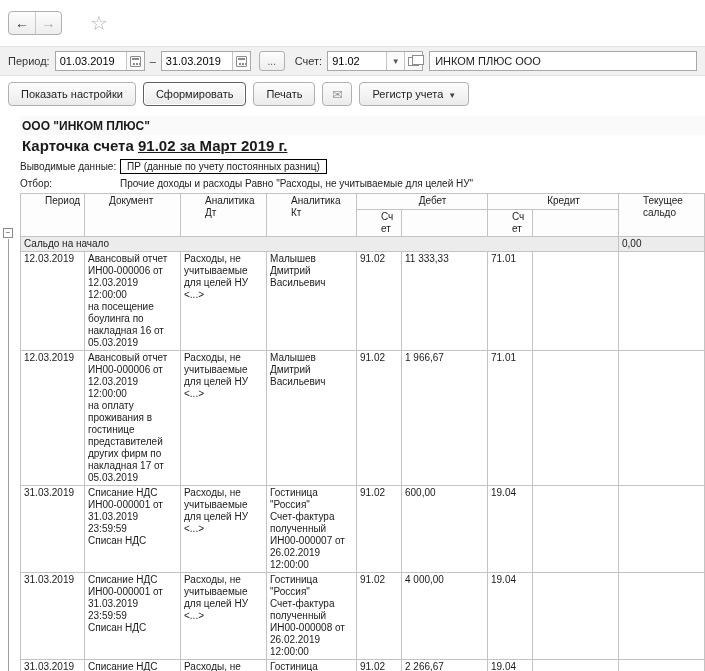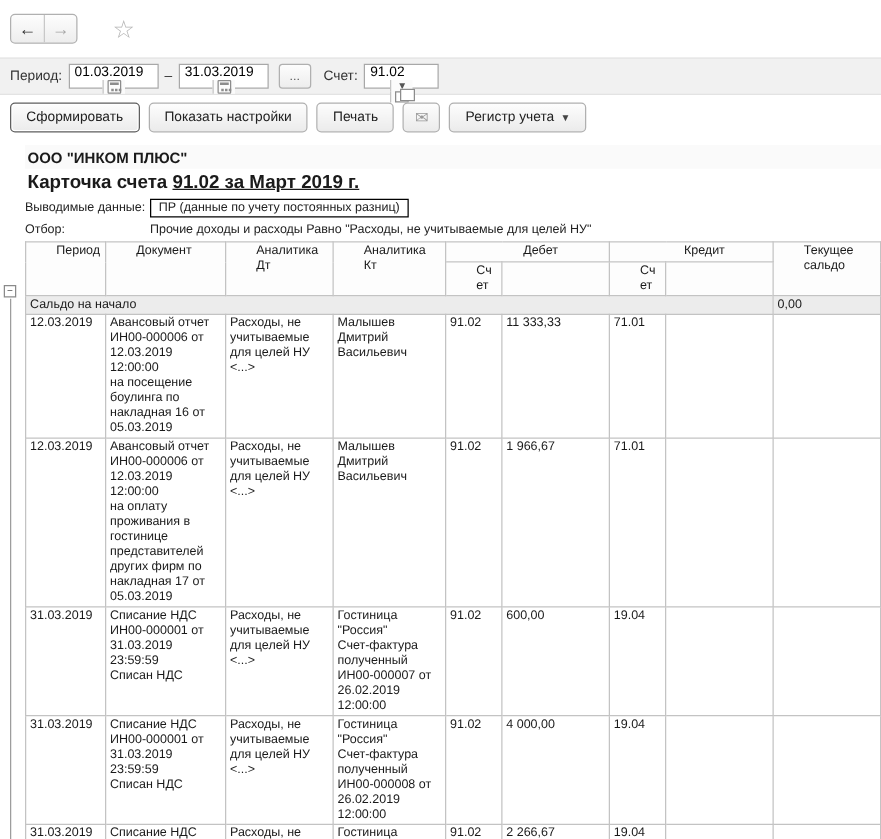--- a/index.html
+++ b/index.html
@@ -14,21 +14,21 @@
   .nav-btn { width:26px; height:22px; border:none; background:transparent; font-size:14px; line-height:20px;
              cursor:pointer; color:#333; }
   .nav-btn + .nav-btn { border-left:1px solid #c8c8c8; color:#a8a8a8; }
   .star { font-size:20px; color:#b5b5b5; margin:0 14px 0 28px; cursor:pointer; }
   .page-title { font-size:15px; font-weight:normal; color:#222; white-space:nowrap; }
 
   
   .filterbar { display:flex; align-items:center; height:30px; padding:0 8px; background:#f1f1f1;
                border-top:1px solid #e3e3e3; border-bottom:1px solid #e3e3e3; }
   .flabel { font-size:11px; color:#333; margin-right:5px; white-space:nowrap; }
-  .field { display:inline-flex; align-items:center; height:20px; border:1px solid #a8a8a8; background:#fff;flex-direction:column; }
+  .field { display:inline-flex; align-items:center; height:20px; border:1px solid #a8a8a8; background:#fff; }
   .field input { border:none; outline:none; font:11px "Liberation Sans","DejaVu Sans",sans-serif;
                  padding:0 4px; height:18px; background:transparent; }
   .date-input { width:70px; }
   .seg { display:flex; align-items:center; justify-content:center; width:18px; height:18px;
          border-left:1px solid #c4c4c4; background:#fbfbfb; cursor:pointer; }
   .cal { width:11px; height:11px; border:1px solid #8c8c8c; border-radius:1px; position:relative; }
   .cal::before { content:""; position:absolute; top:1px; left:1px; right:1px; height:2px; background:#8c8c8c; }
   .cal::after  { content:""; position:absolute; top:6px; left:2px; width:2px; height:2px; background:#8c8c8c;
                  box-shadow:3px 0 #8c8c8c,6px 0 #8c8c8c,0 3px 0 -1px #8c8c8c; }
   .dash { font-size:11px; margin:0 5px; color:#333; }
@@ -109,25 +109,26 @@
     </span>
     <button class="dots-btn">...</button>
     <span class="flabel">Счет:</span>
     <span class="field">
       <input class="acct-input" value="91.02" style="">
       <span class="seg dd-seg">▼</span>
       <span class="seg">
           <span class="pick"></span>
         </span>
     </span>
+    <span class="field org-field">ИНКОМ ПЛЮС ООО</span>
   </div>
 
   <div class="toolbar">
+    <button class="tbtn">Показать настройки</button>
     <button class="tbtn primary">Сформировать</button>
-    <button class="tbtn">Показать настройки</button>
     <button class="tbtn">Печать</button>
     <button class="tbtn iconbtn"><span>✉</span></button>
     <button class="tbtn"><span>Регистр учета</span><span class="dd-arrow">▼</span></button>
   </div>
 
   <div class="report">
     <div class="read">
       <div class="rhead read" style="margin-left:20px">
         <div class="org-name">ООО "ИНКОМ ПЛЮС"</div>
         <div class="rtitle"><span>Карточка счета </span><span class="und">91.02 за Март 2019 г.</span></div>

